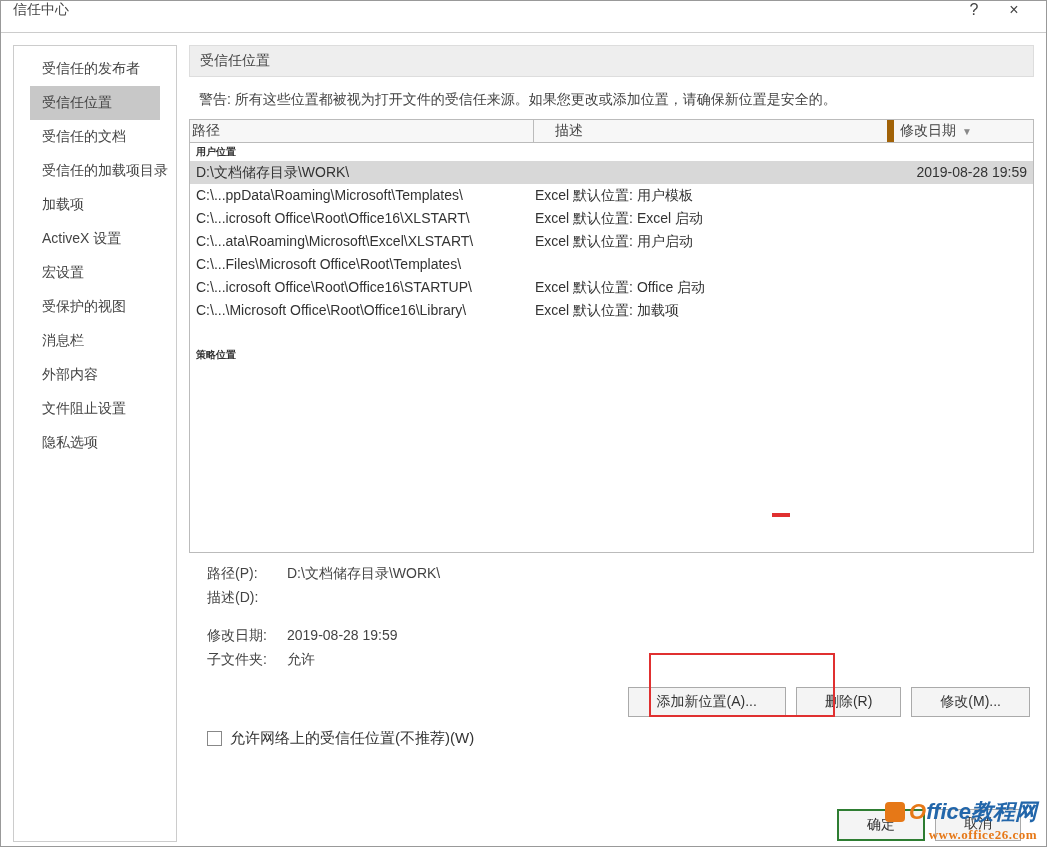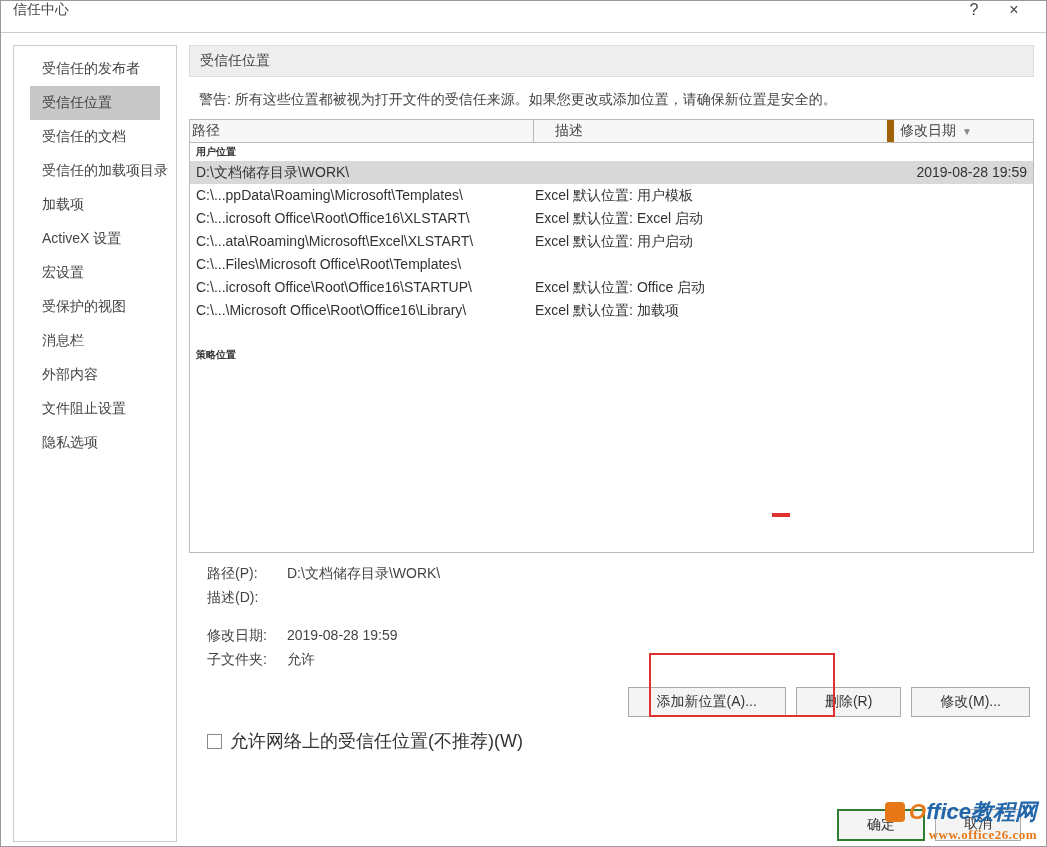--- a/index.html
+++ b/index.html
@@ -131,21 +131,21 @@
     min-width: 86px;
     text-align: center;
   }
   .red-box {
     position: absolute;
     border: 2px solid #e03030;
     pointer-events: none;
   }
   .checks {
     padding: 4px 8px 0 18px;
-    font-size: 18px;
+    font-size: 15px;
   }
   .check-row { display: flex; align-items: center; margin-bottom: 8px; }
   .check-box {
     width: 15px; height: 15px;
     border: 1px solid #888;
     margin-right: 8px;
     background: #fff;
   }
   .footer-btns {
     position: absolute;

